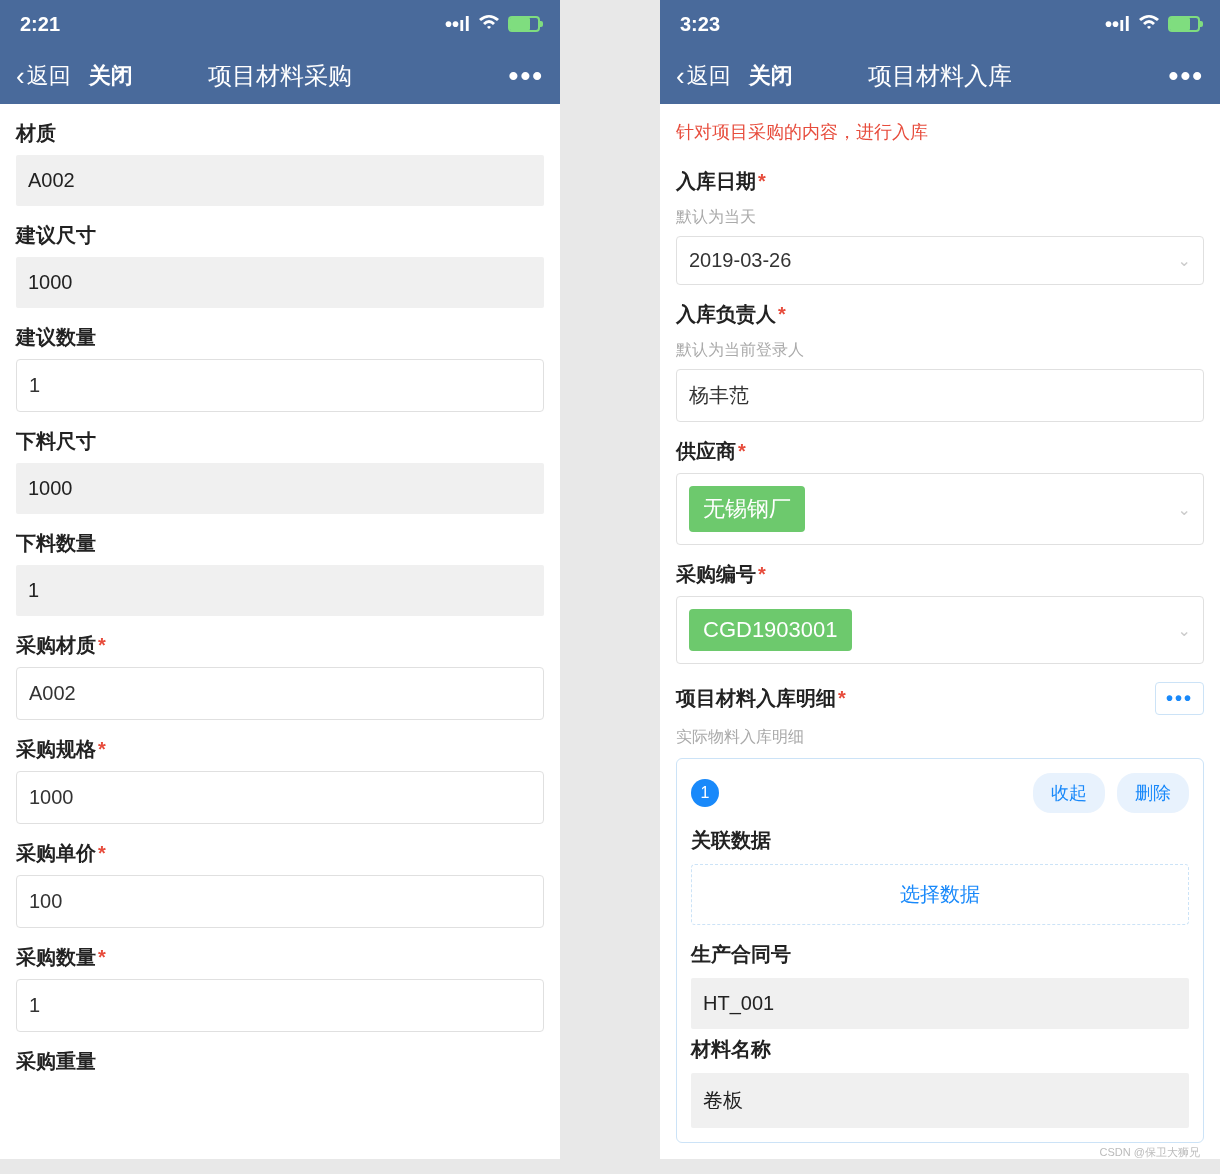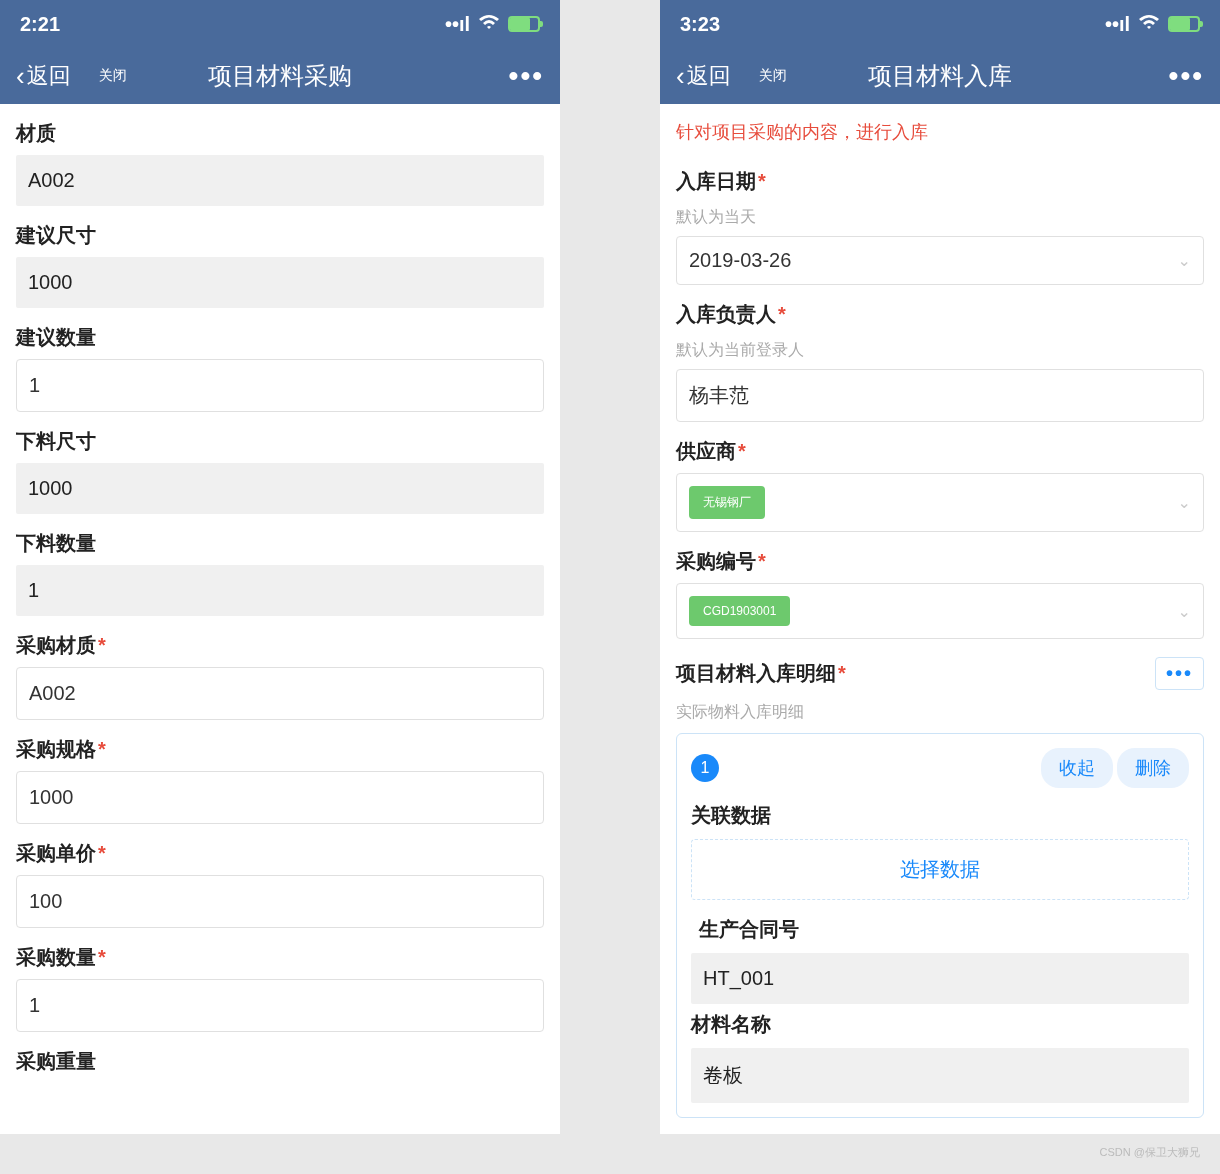--- a/index.html
+++ b/index.html
@@ -7,42 +7,42 @@
     .phone { width: 588px; background: #fff; display: flex; flex-direction: column; }
     .status-bar { background: #496a9b; height: 48px; display: flex; align-items: center; justify-content: space-between; padding: 0 20px; color: #fff; font-size: 20px; font-weight: 600; }
     .status-right { display: flex; align-items: center; gap: 8px; }
     .signal-icon, .wifi-icon { color: #fff; }
     .battery-icon { width: 32px; height: 16px; border: 2px solid #7fdd7f; border-radius: 4px; position: relative; }
     .battery-icon::after { content: ''; position: absolute; right: -5px; top: 3px; width: 3px; height: 6px; background: #7fdd7f; border-radius: 0 2px 2px 0; }
     .battery-fill { background: #7fdd7f; width: 70%; height: 100%; border-radius: 1px; }
     .nav-bar { background: #496a9b; height: 56px; display: flex; align-items: center; padding: 0 16px; color: #fff; position: relative; }
     .nav-back { display: flex; align-items: center; font-size: 22px; cursor: pointer; }
     .chevron-left { font-size: 26px; margin-right: 2px; }
-    .nav-close { font-size: 14px; margin-left: 28px; cursor: pointer; }
+    .nav-close { font-size: 22px; margin-left: 18px; cursor: pointer; font-weight: bold; }
     .nav-title { position: absolute; left: 50%; transform: translateX(-50%); font-size: 24px; font-weight: 500; }
     .nav-more { margin-left: auto; font-size: 28px; letter-spacing: 2px; cursor: pointer; font-weight: bold; }
     .content { flex: 1; overflow-y: auto; padding: 0 16px 16px; background: #fff; }
     .field-group { margin-top: 16px; }
     .field-label { font-size: 20px; font-weight: 600; color: #222; margin-bottom: 8px; }
     .required-star { color: #e74c3c; margin-left: 2px; }
     .hint { font-size: 16px; color: #aaa; margin-top: 12px; margin-bottom: 8px; }
     .input-box { width: 100%; border: 1px solid #e0e0e0; border-radius: 4px; padding: 14px 12px; font-size: 20px; color: #333; background: #fff; }
     .readonly-box { width: 100%; background: #f0f0f0; border: none; border-radius: 2px; padding: 14px 12px; font-size: 20px; color: #222; }
     .select-box { width: 100%; border: 1px solid #e0e0e0; border-radius: 4px; padding: 12px; display: flex; align-items: center; justify-content: space-between; cursor: pointer; }
     .select-text { font-size: 20px; color: #333; }
-    .tag-green { background: #6dc96d; color: #fff; padding: 8px 14px; border-radius: 4px; font-size: 12px; }
+    .tag-green { background: #6dc96d; color: #fff; padding: 8px 14px; border-radius: 4px; font-size: 22px; }
     .chevron-down { color: #ccc; font-size: 16px; }
     .notice-red { color: #e74c3c; font-size: 18px; padding: 16px 0 8px; }
     .section-header { display: flex; align-items: center; justify-content: space-between; margin-top: 18px; }
     .section-title { font-size: 20px; font-weight: 600; color: #222; }
     .more-btn { border: 1px solid #cce3f7; border-radius: 4px; padding: 4px 10px; color: #1989fa; font-size: 20px; letter-spacing: 2px; cursor: pointer; font-weight: bold; }
     .card { border: 1px solid #cce3f7; border-radius: 6px; margin-top: 10px; padding: 14px; }
     .card-header { display: flex; align-items: center; justify-content: space-between; margin-bottom: 14px; }
     .card-index { width: 28px; height: 28px; border-radius: 50%; background: #1989fa; color: #fff; display: flex; align-items: center; justify-content: center; font-size: 16px; }
-    .card-actions { display: flex; gap: 4px; }
+    .card-actions { display: flex; gap: 12px; }
     .pill-btn { background: #e8f2fd; color: #1989fa; border: none; border-radius: 18px; padding: 8px 18px; font-size: 18px; cursor: pointer; }
     .card-label { font-size: 20px; font-weight: 600; color: #222; margin-bottom: 10px; }
     .dashed-btn { width: 100%; border: 1px dashed #cce3f7; border-radius: 4px; padding: 16px; text-align: center; color: #1989fa; font-size: 20px; cursor: pointer; background: #fff; }
     .watermark { position: fixed; bottom: 14px; right: 20px; color: #bbb; font-size: 11px; }
   </style>
 </head>
 <body>
 
 <div class="phone">
   <div class="status-bar">
@@ -180,21 +180,21 @@
     <div class="card">
       <div class="card-header">
         <div class="card-index">1</div>
         <div class="card-actions">
           <button class="pill-btn">收起</button>
           <button class="pill-btn">删除</button>
         </div>
       </div>
       <div class="card-label">关联数据</div>
       <div class="dashed-btn">选择数据</div>
-      <div class="card-label" style="margin-top:16px;margin-left:8px;">生产合同号</div>
+      <div class="card-label" style="margin-top:16px;">生产合同号</div>
       <div class="readonly-box">HT_001</div>
       <div class="card-label" style="margin-top:7px;">材料名称</div>
       <div class="readonly-box">卷板</div>
     </div>
   </div>
 </div>
 
 <div class="watermark">CSDN @保卫大狮兄</div>
 
 </body></html>

